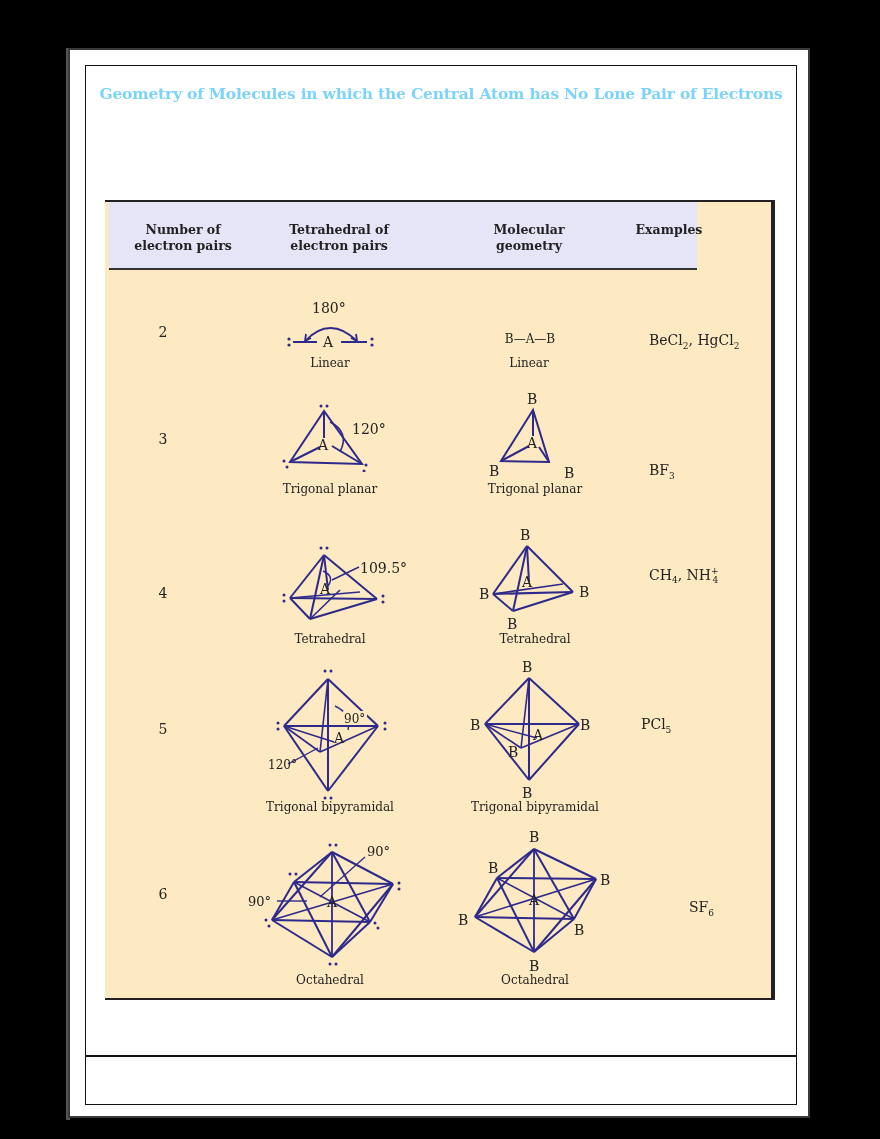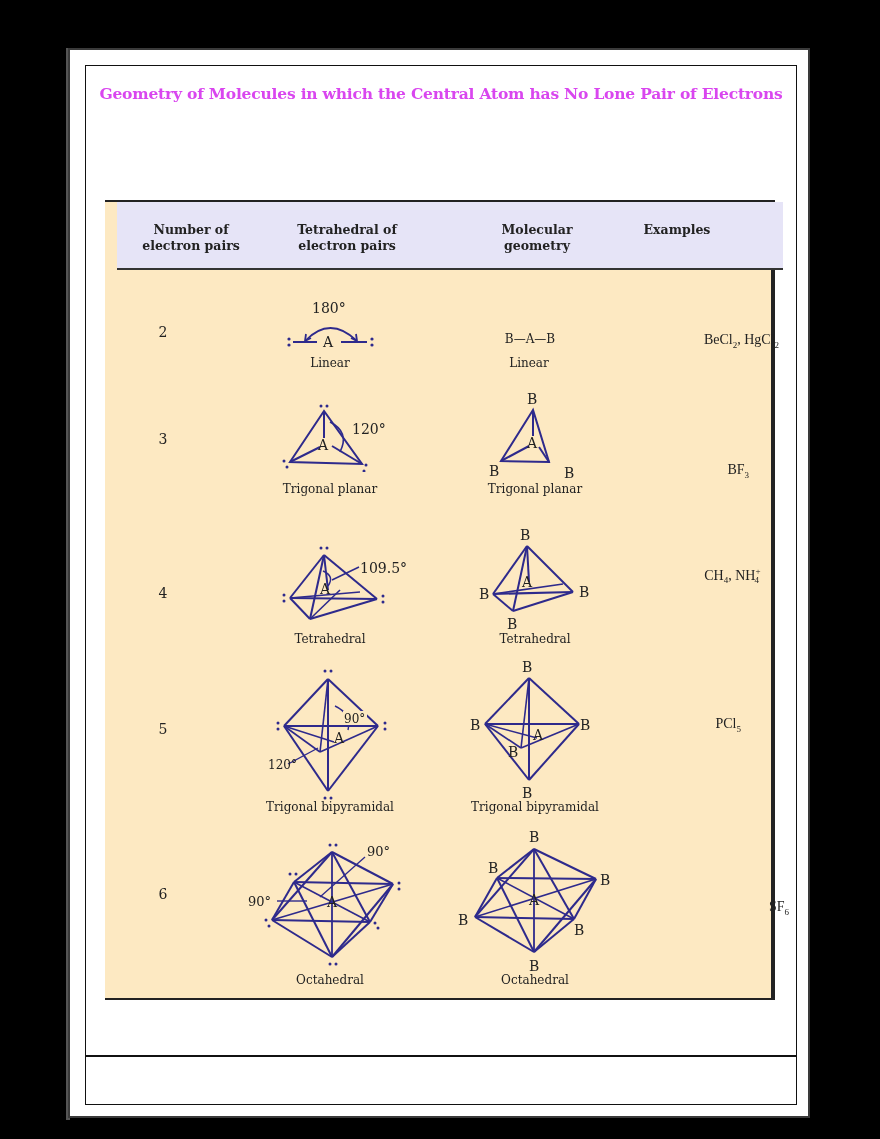--- a/index.html
+++ b/index.html
@@ -1,28 +1,28 @@
 <!DOCTYPE html>
 <html><head>
 <meta charset="utf-8">
 <style>
   html, body { margin:0; padding:0; }
   body { width:880px; height:1139px; background:#000; position:relative; overflow:hidden; font-family:"DejaVu Serif", serif; }
   .page { position:absolute; left:68px; top:48px; width:742px; height:1070px; background:#fff; border:2px solid #3a3a3a; box-sizing:border-box; }
   .page-shadow-l { position:absolute; left:66px; top:48px; width:4px; height:1072px; background:#555; }
   .frame { position:absolute; left:85px; top:65px; width:712px; height:1040px; border:1.5px solid #111; box-sizing:border-box; }
   .footer-rule { position:absolute; left:85px; top:1055px; width:712px; height:2px; background:#111; }
-  .title { position:absolute; left:85px; top:84px; width:712px; text-align:center; font-family:"DejaVu Serif", serif; font-weight:bold; font-size:15.5px; color:#d946ef; letter-spacing:-0.2px; }
+  .title { position:absolute; left:85px; top:84px; width:712px; text-align:center; font-family:"DejaVu Serif", serif; font-weight:bold; font-size:15.5px; color:#7dd3fc; letter-spacing:-0.2px; }
   .table { position:absolute; left:105px; top:200px; width:670px; height:800px; box-sizing:border-box; border-top:2px solid #222; border-bottom:2px solid #222; border-right:4px solid #222; background:#fde9c2; }
-  .thead { position:absolute; left:12px; top:0; width:666px; height:66px; background:#e6e4f7; border-bottom:2px solid #333; }
+  .thead { position:absolute; left:4px; top:0; width:588px; height:66px; background:#e6e4f7; border-bottom:2px solid #333; }
   .th { position:absolute; text-align:center; font-family:"DejaVu Serif", serif; font-weight:bold; font-size:12.5px; line-height:16px; color:#222; }
   .cell { position:absolute; font-family:"DejaVu Serif", serif; font-size:12px; color:#222; text-align:center; }
   .num { font-size:14px; }
   .caption { font-size:12px; }
-  .ex { font-size:14px; text-align:right;font-family:Liberation Serif, serif; }
+  .ex { font-size:14px; text-align:left; }
   sub, sup { font-size:9px; }
   svg text { font-family:"DejaVu Serif", serif; fill:#222; }
   .diagram { position:absolute; }
 </style>
 </head>
 <body>
 
 <div class="page-shadow-l"></div>
 <div class="page"></div>
 <div class="frame"></div>

